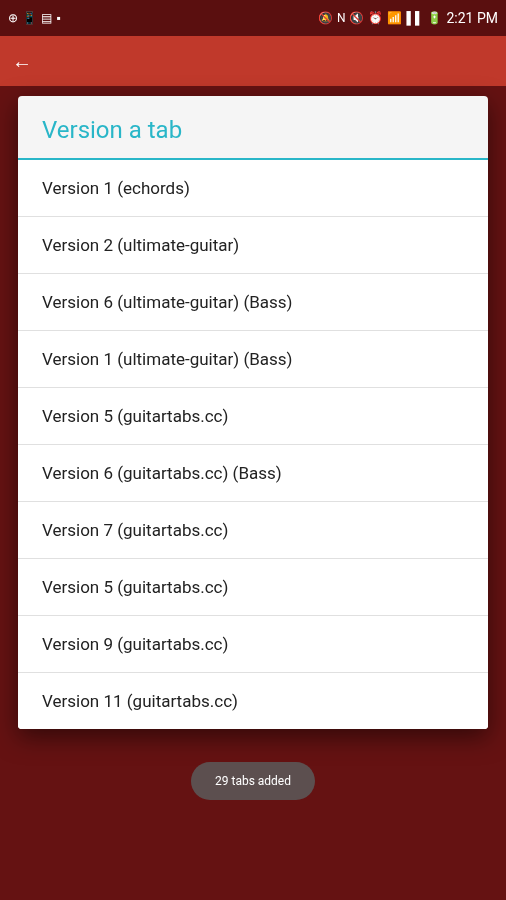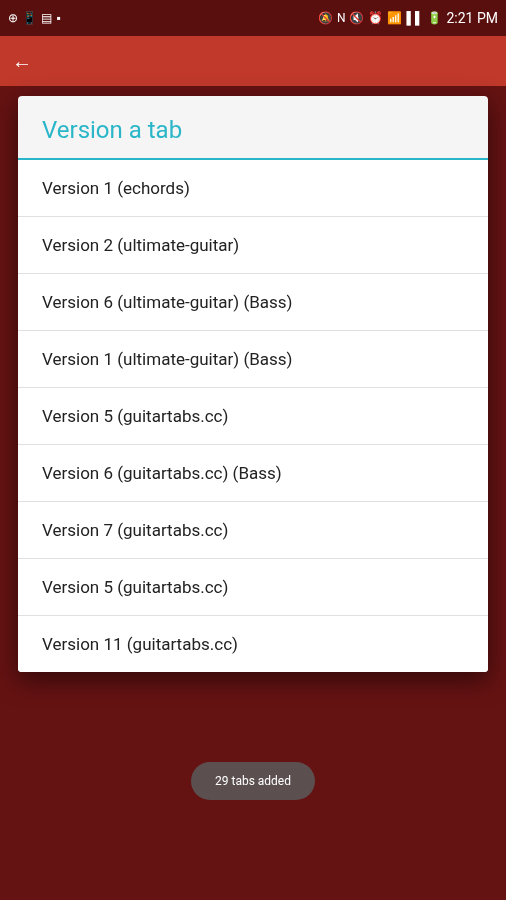--- a/index.html
+++ b/index.html
@@ -173,17 +173,18 @@
   <div class="dialog-title">Version a tab</div>
   <ul class="tab-list">
     <li class="tab-item">Version 1 (echords)</li>
     <li class="tab-item">Version 2 (ultimate-guitar)</li>
     <li class="tab-item">Version 6 (ultimate-guitar) (Bass)</li>
     <li class="tab-item">Version 1 (ultimate-guitar) (Bass)</li>
     <li class="tab-item">Version 5 (guitartabs.cc)</li>
     <li class="tab-item">Version 6 (guitartabs.cc) (Bass)</li>
     <li class="tab-item">Version 7 (guitartabs.cc)</li>
     <li class="tab-item">Version 5 (guitartabs.cc)</li>
+    <li class="tab-item">Version 9 (guitartabs.cc)</li>
     <li class="tab-item">Version 11 (guitartabs.cc)</li>
   </ul>
 </div>
 
 <div class="toast">29 tabs added</div>
 
 </body></html>

